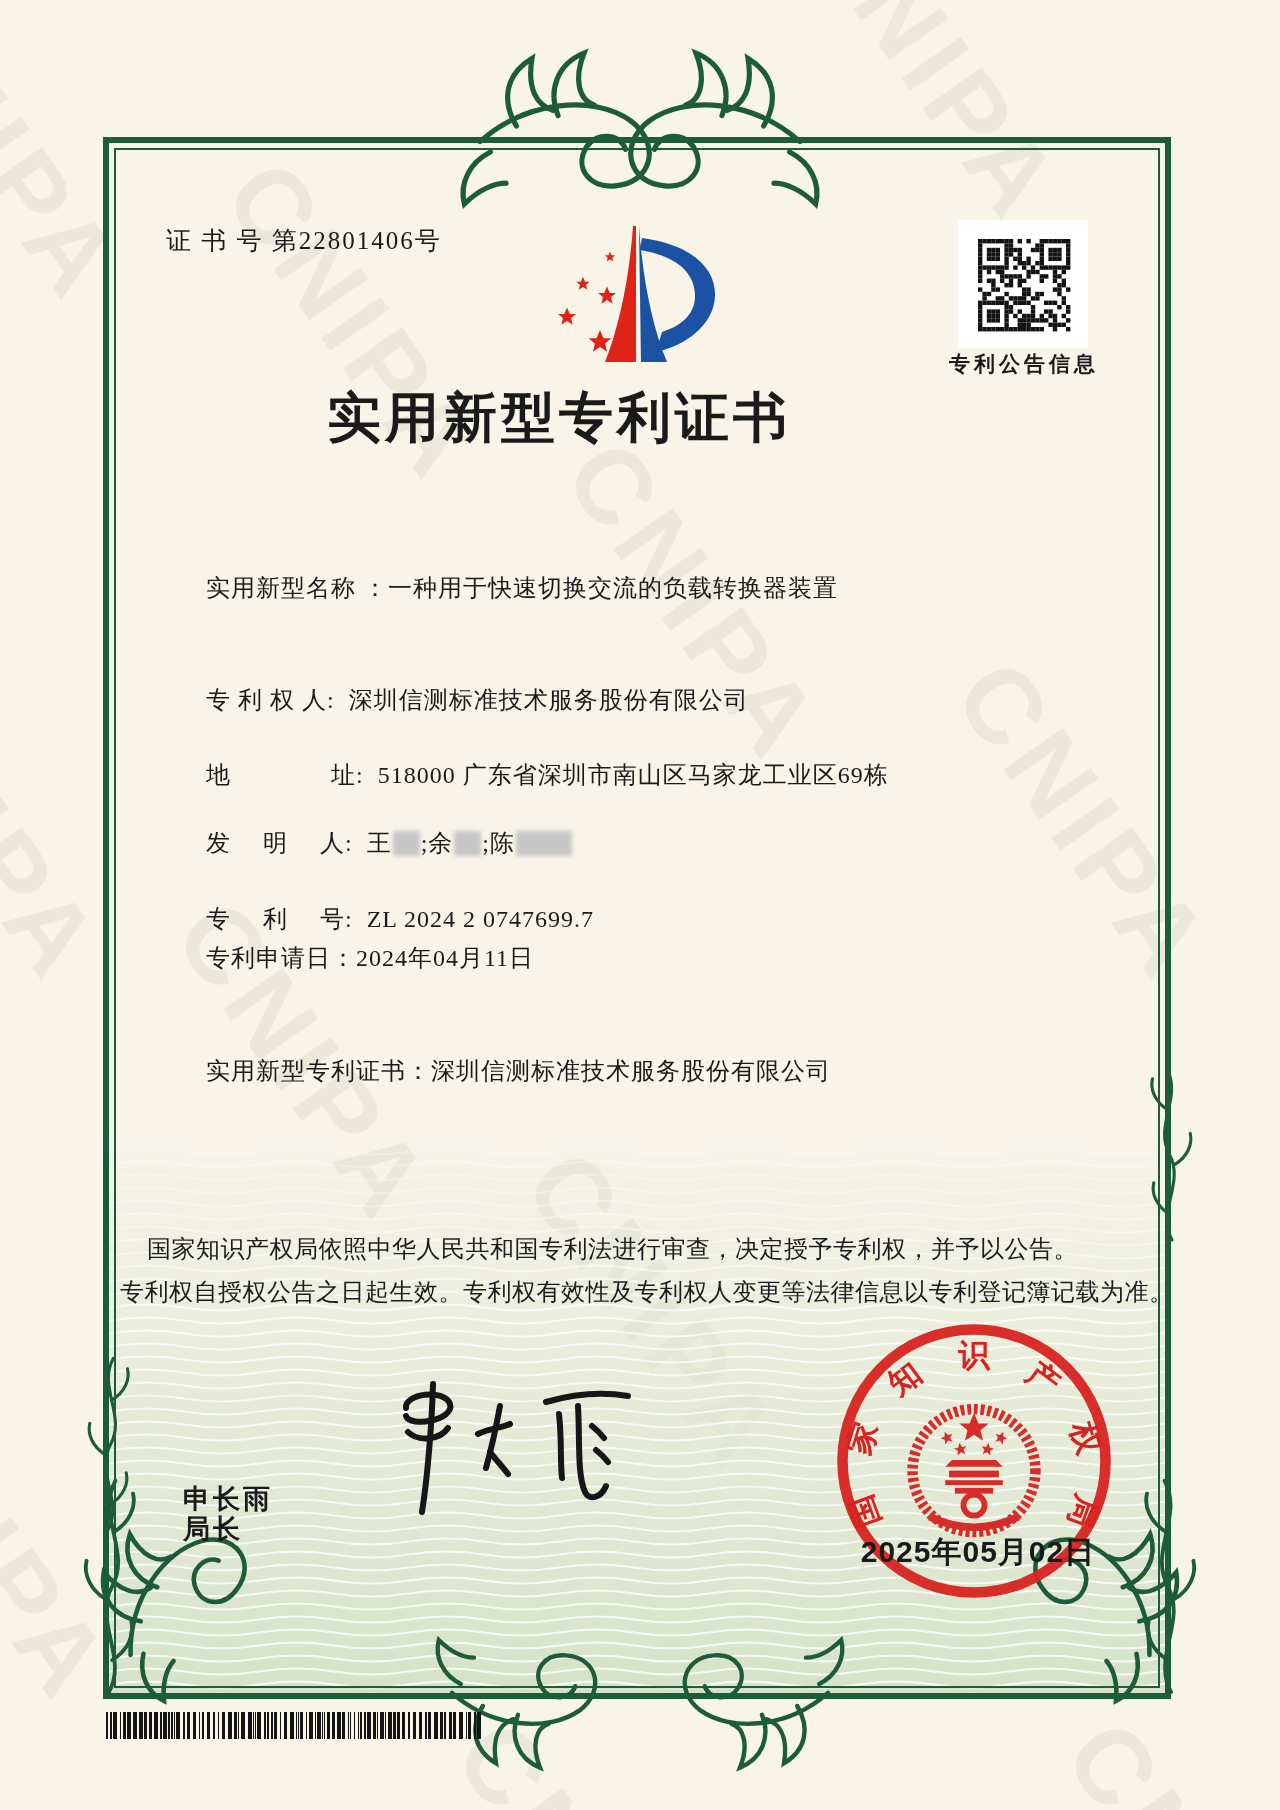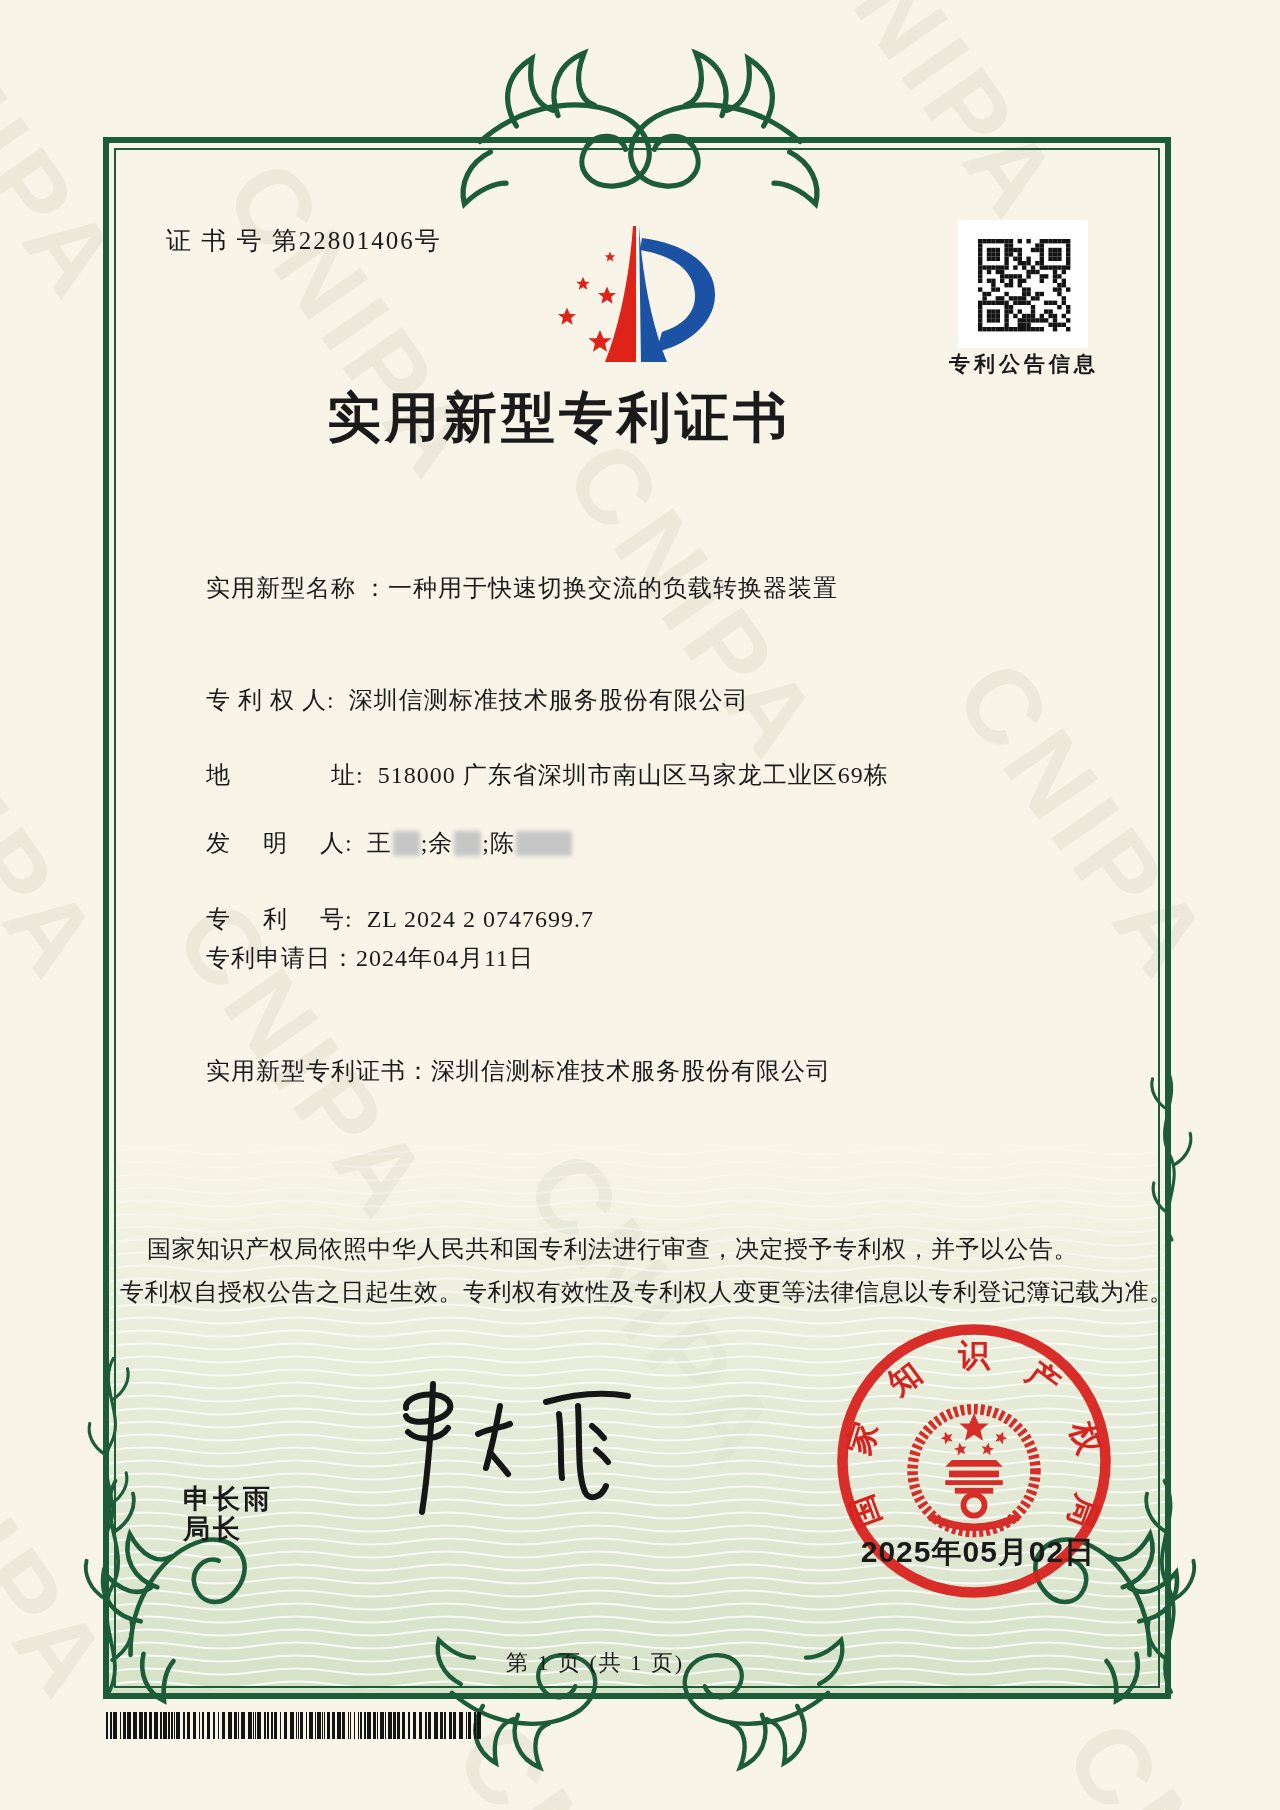--- a/index.html
+++ b/index.html
@@ -446,21 +446,20 @@
       <rect x="124" y="160" width="52" height="7"></rect>
       <rect x="120" y="170" width="60" height="5"></rect>
       <rect x="130" y="178" width="40" height="6"></rect>
       <circle cx="150" cy="196" r="11" fill="none" stroke="#d7231f" stroke-width="6"></circle>
       <path d="M104 208 Q 150 230 196 208" fill="none" stroke="#d7231f" stroke-width="8"></path>
     </g>
   </svg>
 
   <div class="abs" id="seal-date">2025年05月02日</div>
 
-  <div class="abs" id="footer-page">第 1 页 (共 1 页)</div>
 
   <div class="abs" id="barcode">
       <span style="left: 0px; width: 2px;"></span>
       <span style="left: 4px; width: 2px;"></span>
       <span style="left: 7px; width: 4px;"></span>
       <span style="left: 14px; width: 1px;"></span>
       <span style="left: 17px; width: 3px;"></span>
       <span style="left: 21px; width: 4px;"></span>
       <span style="left: 27px; width: 4px;"></span>
       <span style="left: 33px; width: 4px;"></span>

